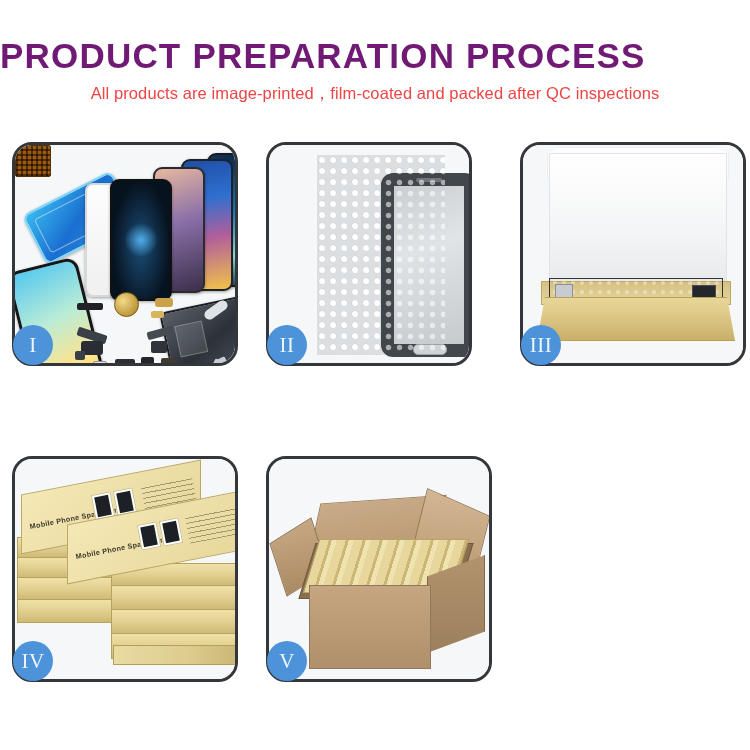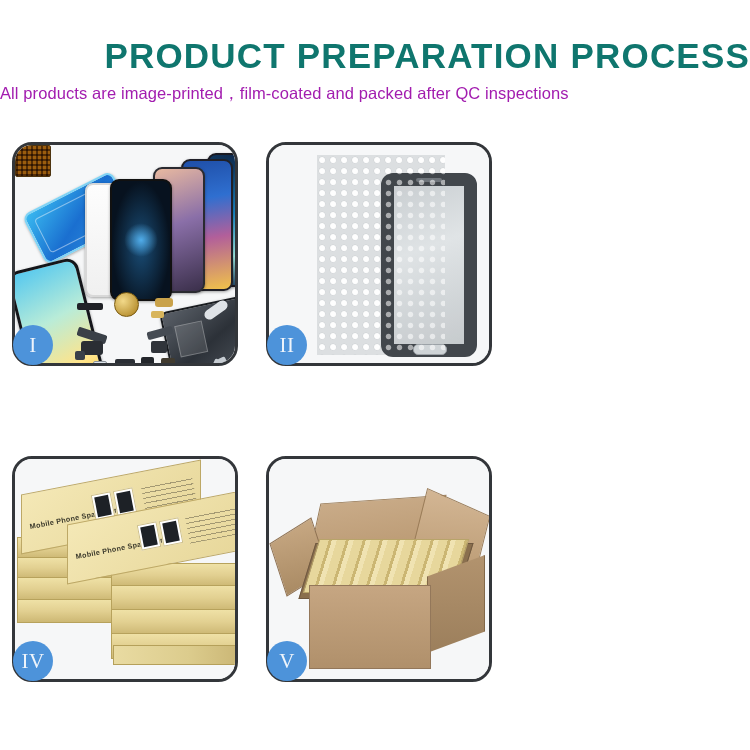--- a/index.html
+++ b/index.html
@@ -8,29 +8,30 @@
     width:750px;height:750px;
     background:#ffffff;
     font-family:"Liberation Sans","DejaVu Sans",sans-serif;
     overflow:hidden;
     position:relative;
   }
   
   #header{position:absolute;left:0;top:0;width:750px;height:120px;}
   #page-title{
     position:absolute;left:0;top:36px;width:750px;
-    text-align:right;
+    text-align:left;
     font-size:35px;letter-spacing:1.2px;
-    font-weight:700;color:#0f766e;
+    font-weight:700;color:#701a75;
     line-height:40px;
     white-space:nowrap;
   }
   #page-subtitle{
     position:absolute;left:0;top:82px;width:750px;
-    font-size:16.5px;color:#a21caf;
+    text-align:center;
+    font-size:16.5px;color:#ef4444;
     font-weight:400;letter-spacing:.1px;
     line-height:22px;white-space:nowrap;
   }
   
   #grid{position:absolute;left:0;top:0;width:750px;height:750px;}
   .panel{
     position:absolute;
     border:3px solid #33363a;
     border-radius:20px;
     background:#f5f6f7;
@@ -367,34 +368,46 @@
         <div class="part p-k"></div>
         <div class="part p-l"></div>
         <div class="part p-m"></div>
         <div class="part p-n"></div>
         <div class="part p-o"></div>
       </div>
     </div>
     <div class="badge">I</div>
   </div>
 
-  <div class="panel" style="left:266px;top:142px;width:226px;height:224px;">
+  <div class="panel" style="left:266px;top:142px;width:206px;height:224px;">
     <div class="panel-inner">
       <div class="scene">
         <div class="bw-sheet">
           <div class="bw-screen">
             <div class="bw-speaker"></div>
           </div>
           <div class="bw-gloss"></div>
         </div>
       </div>
     </div>
     <div class="badge">II</div>
   </div>
 
+  <div class="panel" style="left:520px;top:142px;width:226px;height:224px;">
+    <div class="panel-inner">
+      <div class="scene">
+        <div class="k3-foam-flap"></div>
+        <div class="k3-foam-back"></div>
+        <div class="k3-box-inner"></div>
+        <div class="k3-item"></div>
+        <div class="k3-box-front"></div>
+      </div>
+    </div>
+    <div class="badge">III</div>
+  </div>
 
   <div class="panel" style="left:12px;top:456px;width:226px;height:226px;">
     <div class="panel-inner">
       <div class="scene">
 
         <div class="st-box" style="left:2px;top:78px;width:96px;height:20px;"></div>
         <div class="st-box" style="left:2px;top:98px;width:96px;height:20px;"></div>
         <div class="st-box" style="left:2px;top:118px;width:96px;height:22px;"></div>
         <div class="st-box" style="left:2px;top:140px;width:96px;height:22px;"></div>
 

